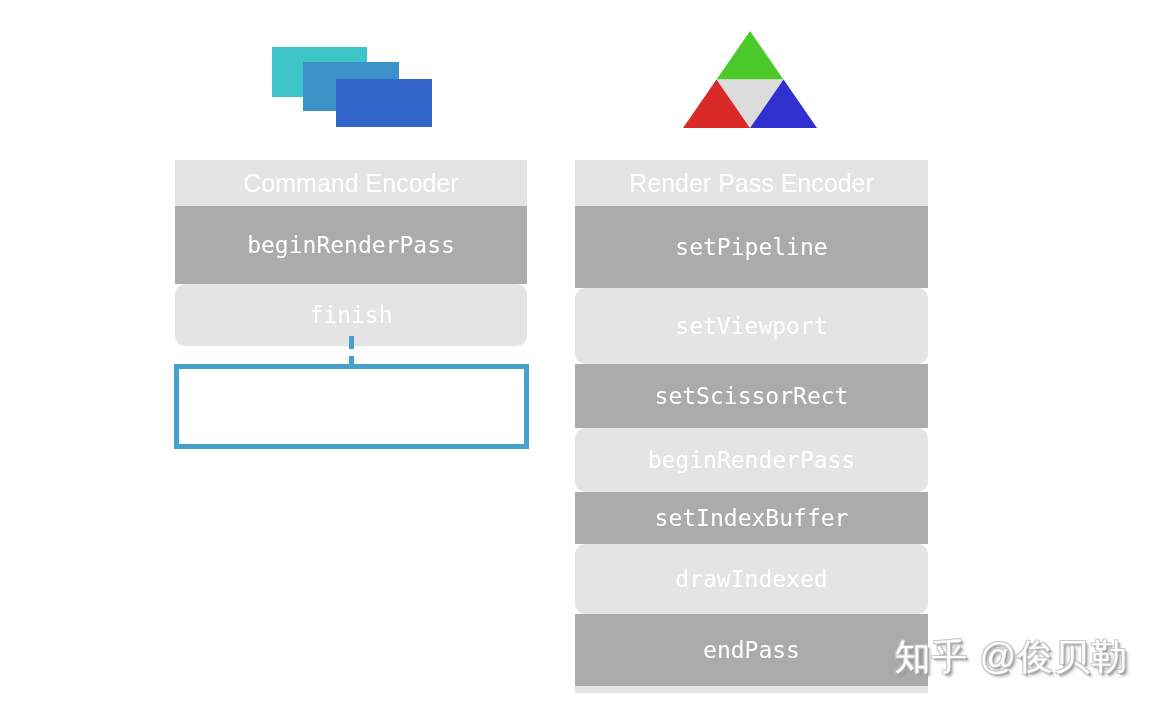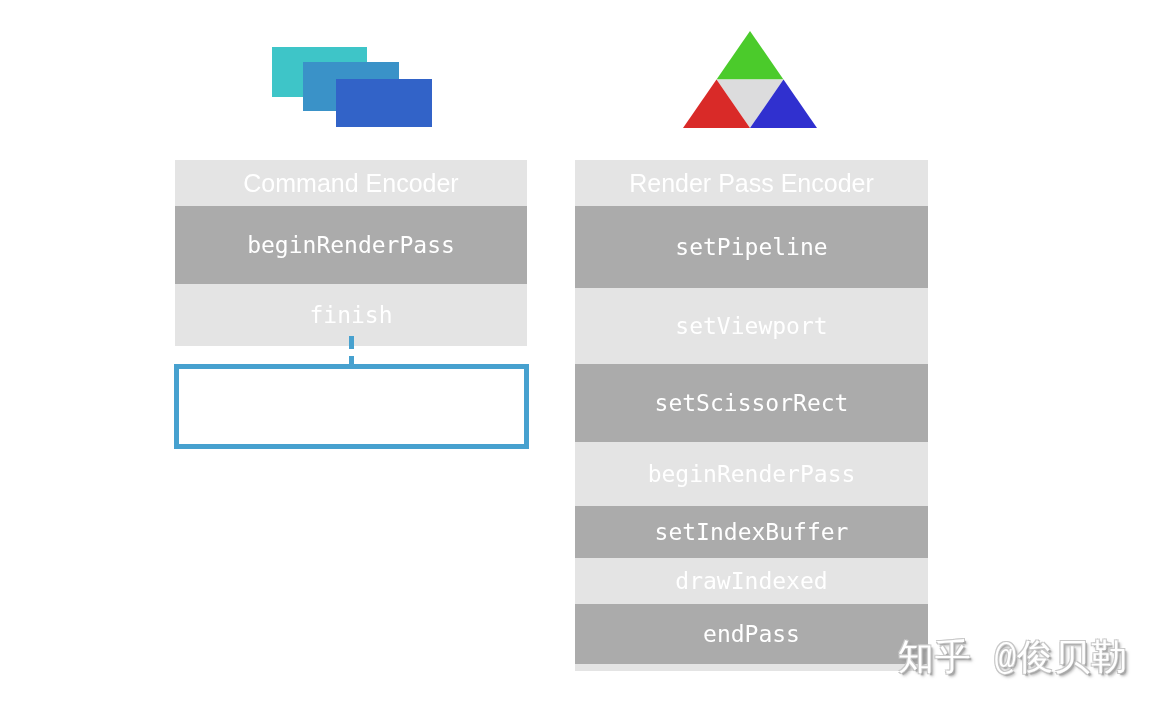--- a/index.html
+++ b/index.html
@@ -25,37 +25,37 @@
     height:46px;display:flex;align-items:center;justify-content:center;
     background:var(--row-light);color:var(--text-white);
     font-size:25px;font-family:"Liberation Sans", sans-serif;
   }
   .row{
     display:flex;align-items:center;justify-content:center;
     color:var(--text-white);
     font-family:"DejaVu Sans Mono","Liberation Mono",monospace;
     font-size:23px;
   }
-  .row-light{background:var(--row-light);}
+  .row-light{background:var(--row-light);border-radius:10px;}
   .row-dark{background:var(--row-dark);}
   .sliver{height:7px;background:var(--row-light);}
   
   .dash{position:absolute;left:349px;width:5px;background:var(--accent-blue);}
   .dash-1{top:336px;height:13px;}
   .dash-2{top:356px;height:9px;}
   
   .empty-box{
     position:absolute;left:174px;top:364px;width:355px;height:85px;
     box-sizing:border-box;border:5px solid var(--accent-blue);background:#fff;
   }
   
   .watermark{
     position:absolute;right:23px;top:633px;z-index:10;
     font-size:36px;color:#ffffff;letter-spacing:1px;white-space:nowrap;
-    font-family:Liberation Mono, monospace;
+    font-family:Liberation Sans, sans-serif;
     text-shadow:
       -1px -1px 0 #c9c9c9,
       1px -1px 0 #c6c6c6,
       -1px 1px 0 #c6c6c6,
       2px 2px 1px #a6a6a6,
       3px 3px 3px rgba(120,120,120,0.55);
   }
 </style>
 </head>
 <body>
@@ -83,23 +83,23 @@
 
   <div class="dash dash-1"></div>
   <div class="dash dash-2"></div>
 
   <div class="empty-box"></div>
 
   <div class="col col-right">
     <div class="hdr">Render Pass Encoder</div>
     <div class="row row-dark" style="height:82px">setPipeline</div>
     <div class="row row-light" style="height:76px">setViewport</div>
-    <div class="row row-dark" style="height:78px">setScissorRect</div>
+    <div class="row row-dark" style="height:64px">setScissorRect</div>
     <div class="row row-light" style="height:64px">beginRenderPass</div>
     <div class="row row-dark" style="height:52px">setIndexBuffer</div>
-    <div class="row row-light" style="height:46px">drawIndexed</div>
-    <div class="row row-dark" style="height:60px">endPass</div>
+    <div class="row row-light" style="height:70px">drawIndexed</div>
+    <div class="row row-dark" style="height:72px">endPass</div>
     <div class="sliver"></div>
   </div>
 
   <div class="watermark">知乎 @俊贝勒</div>
 
 </div>
 
 </body></html>

